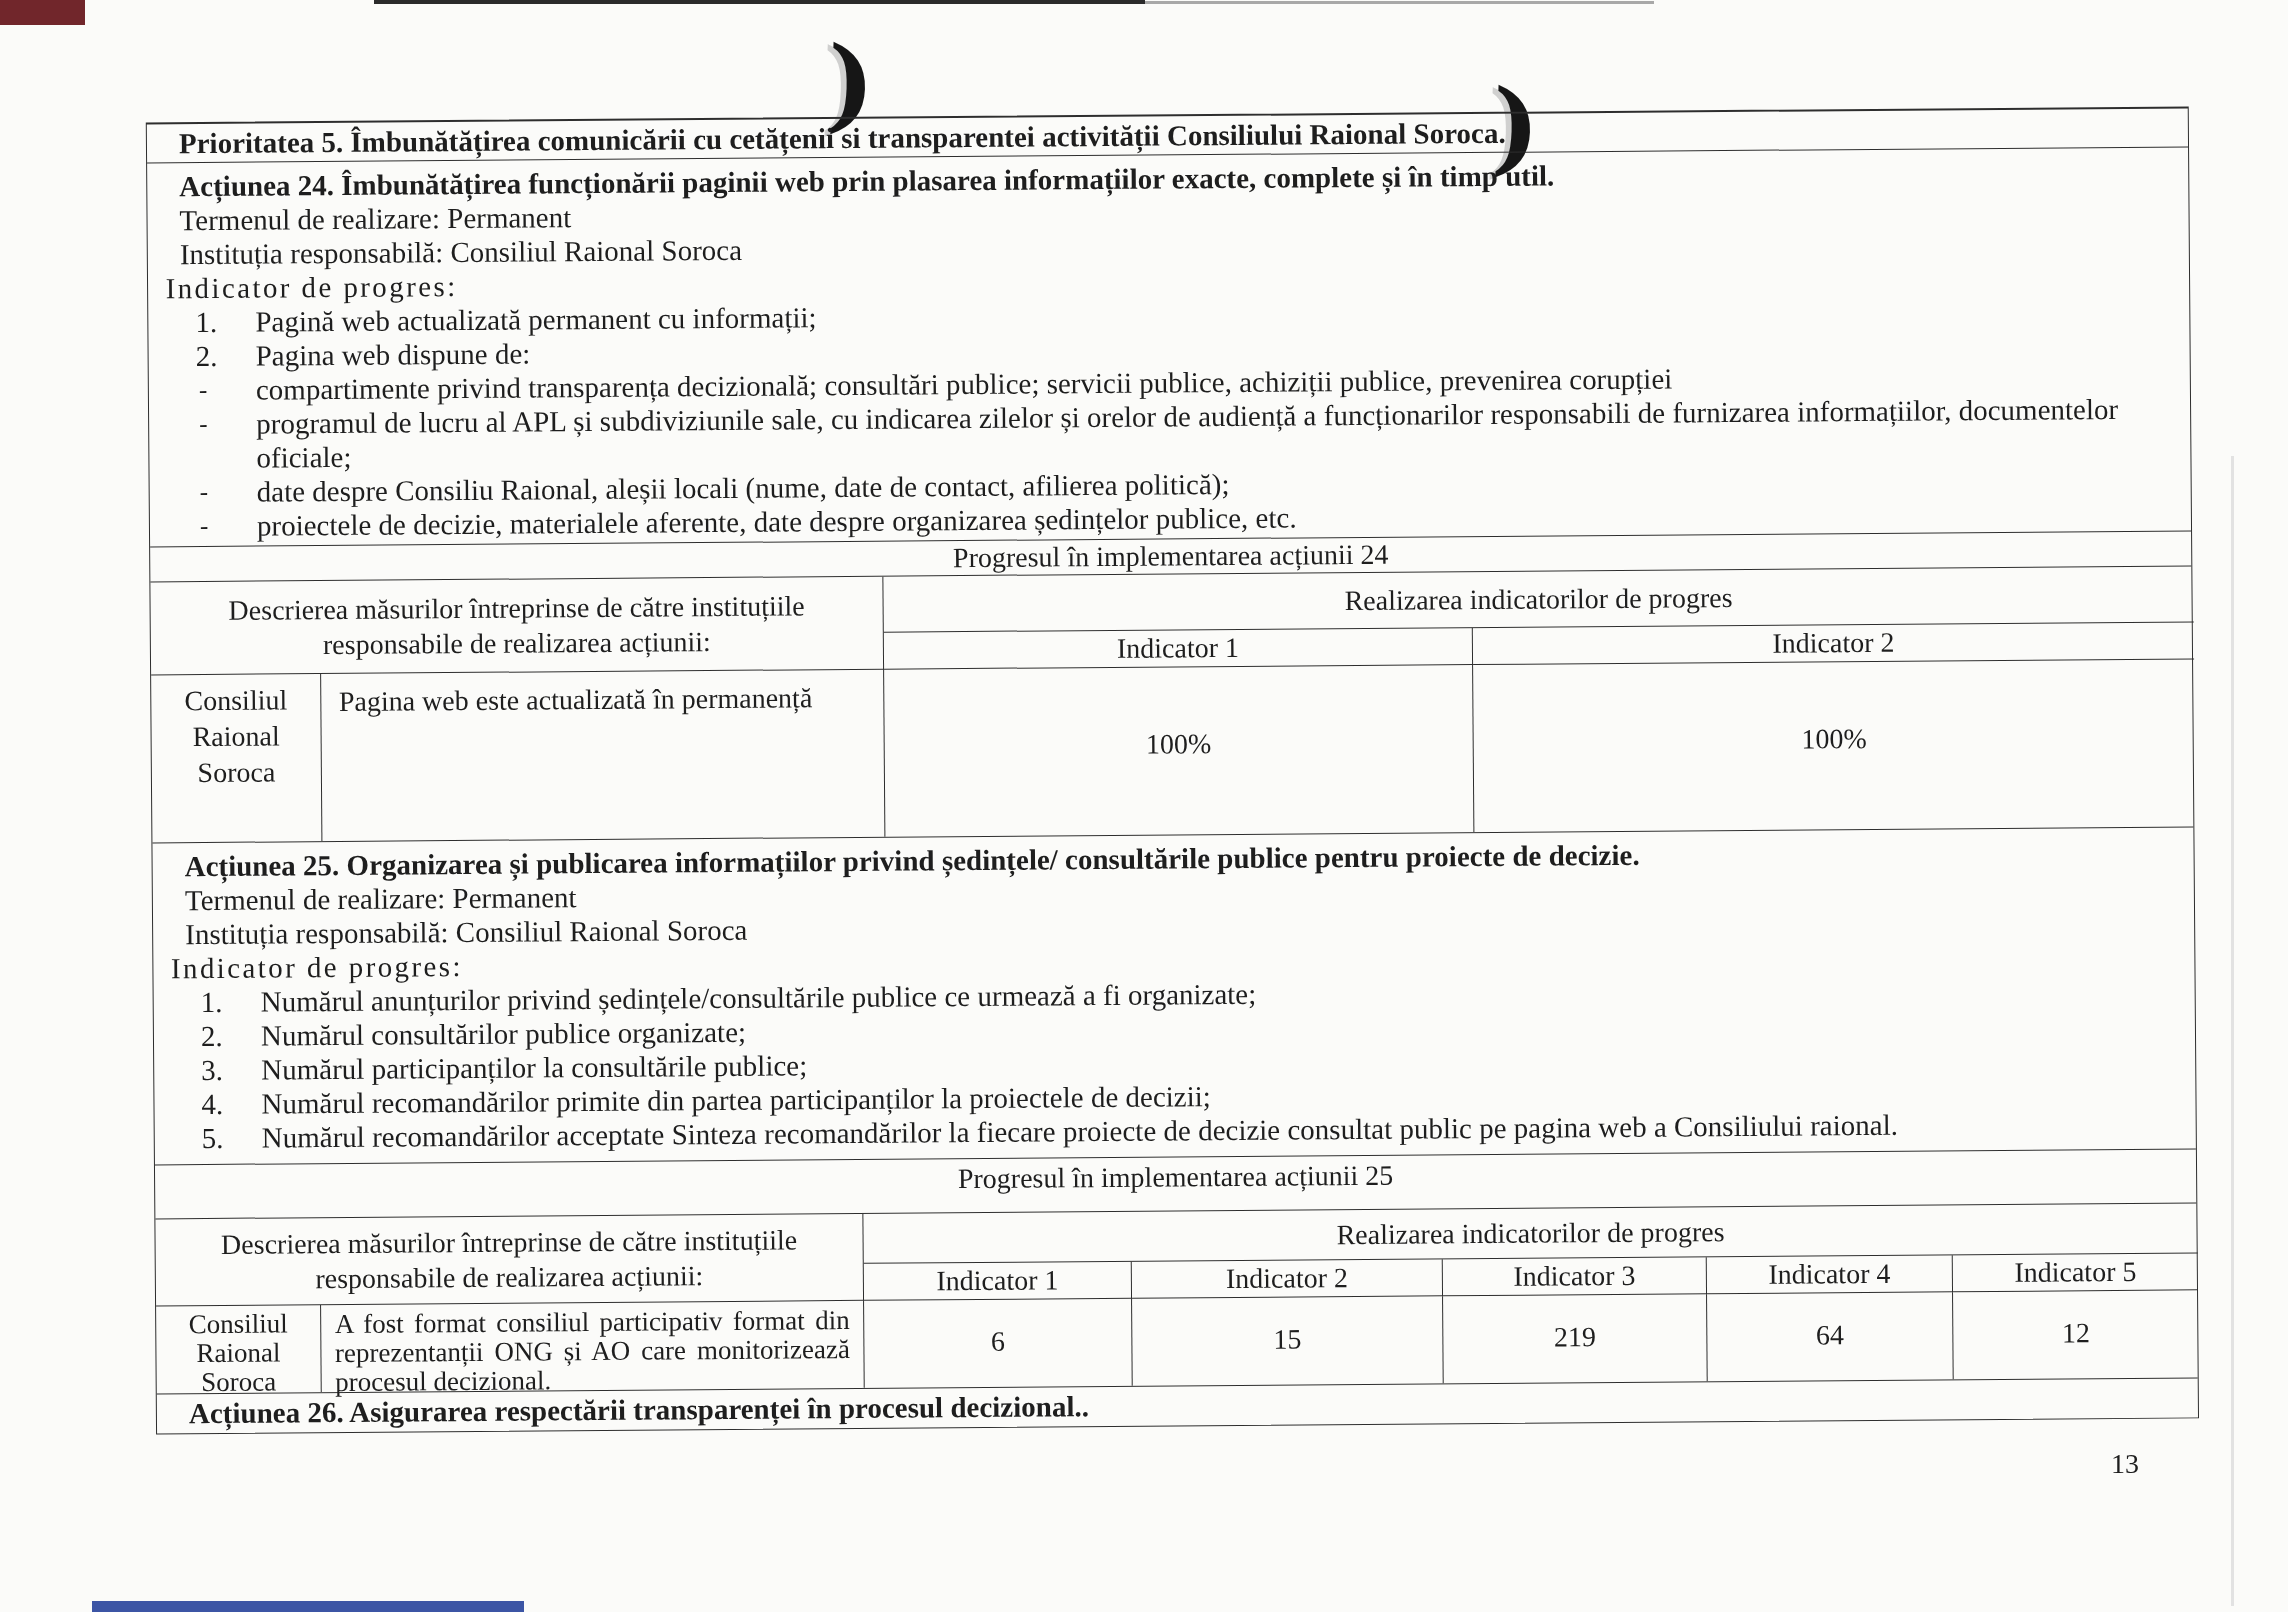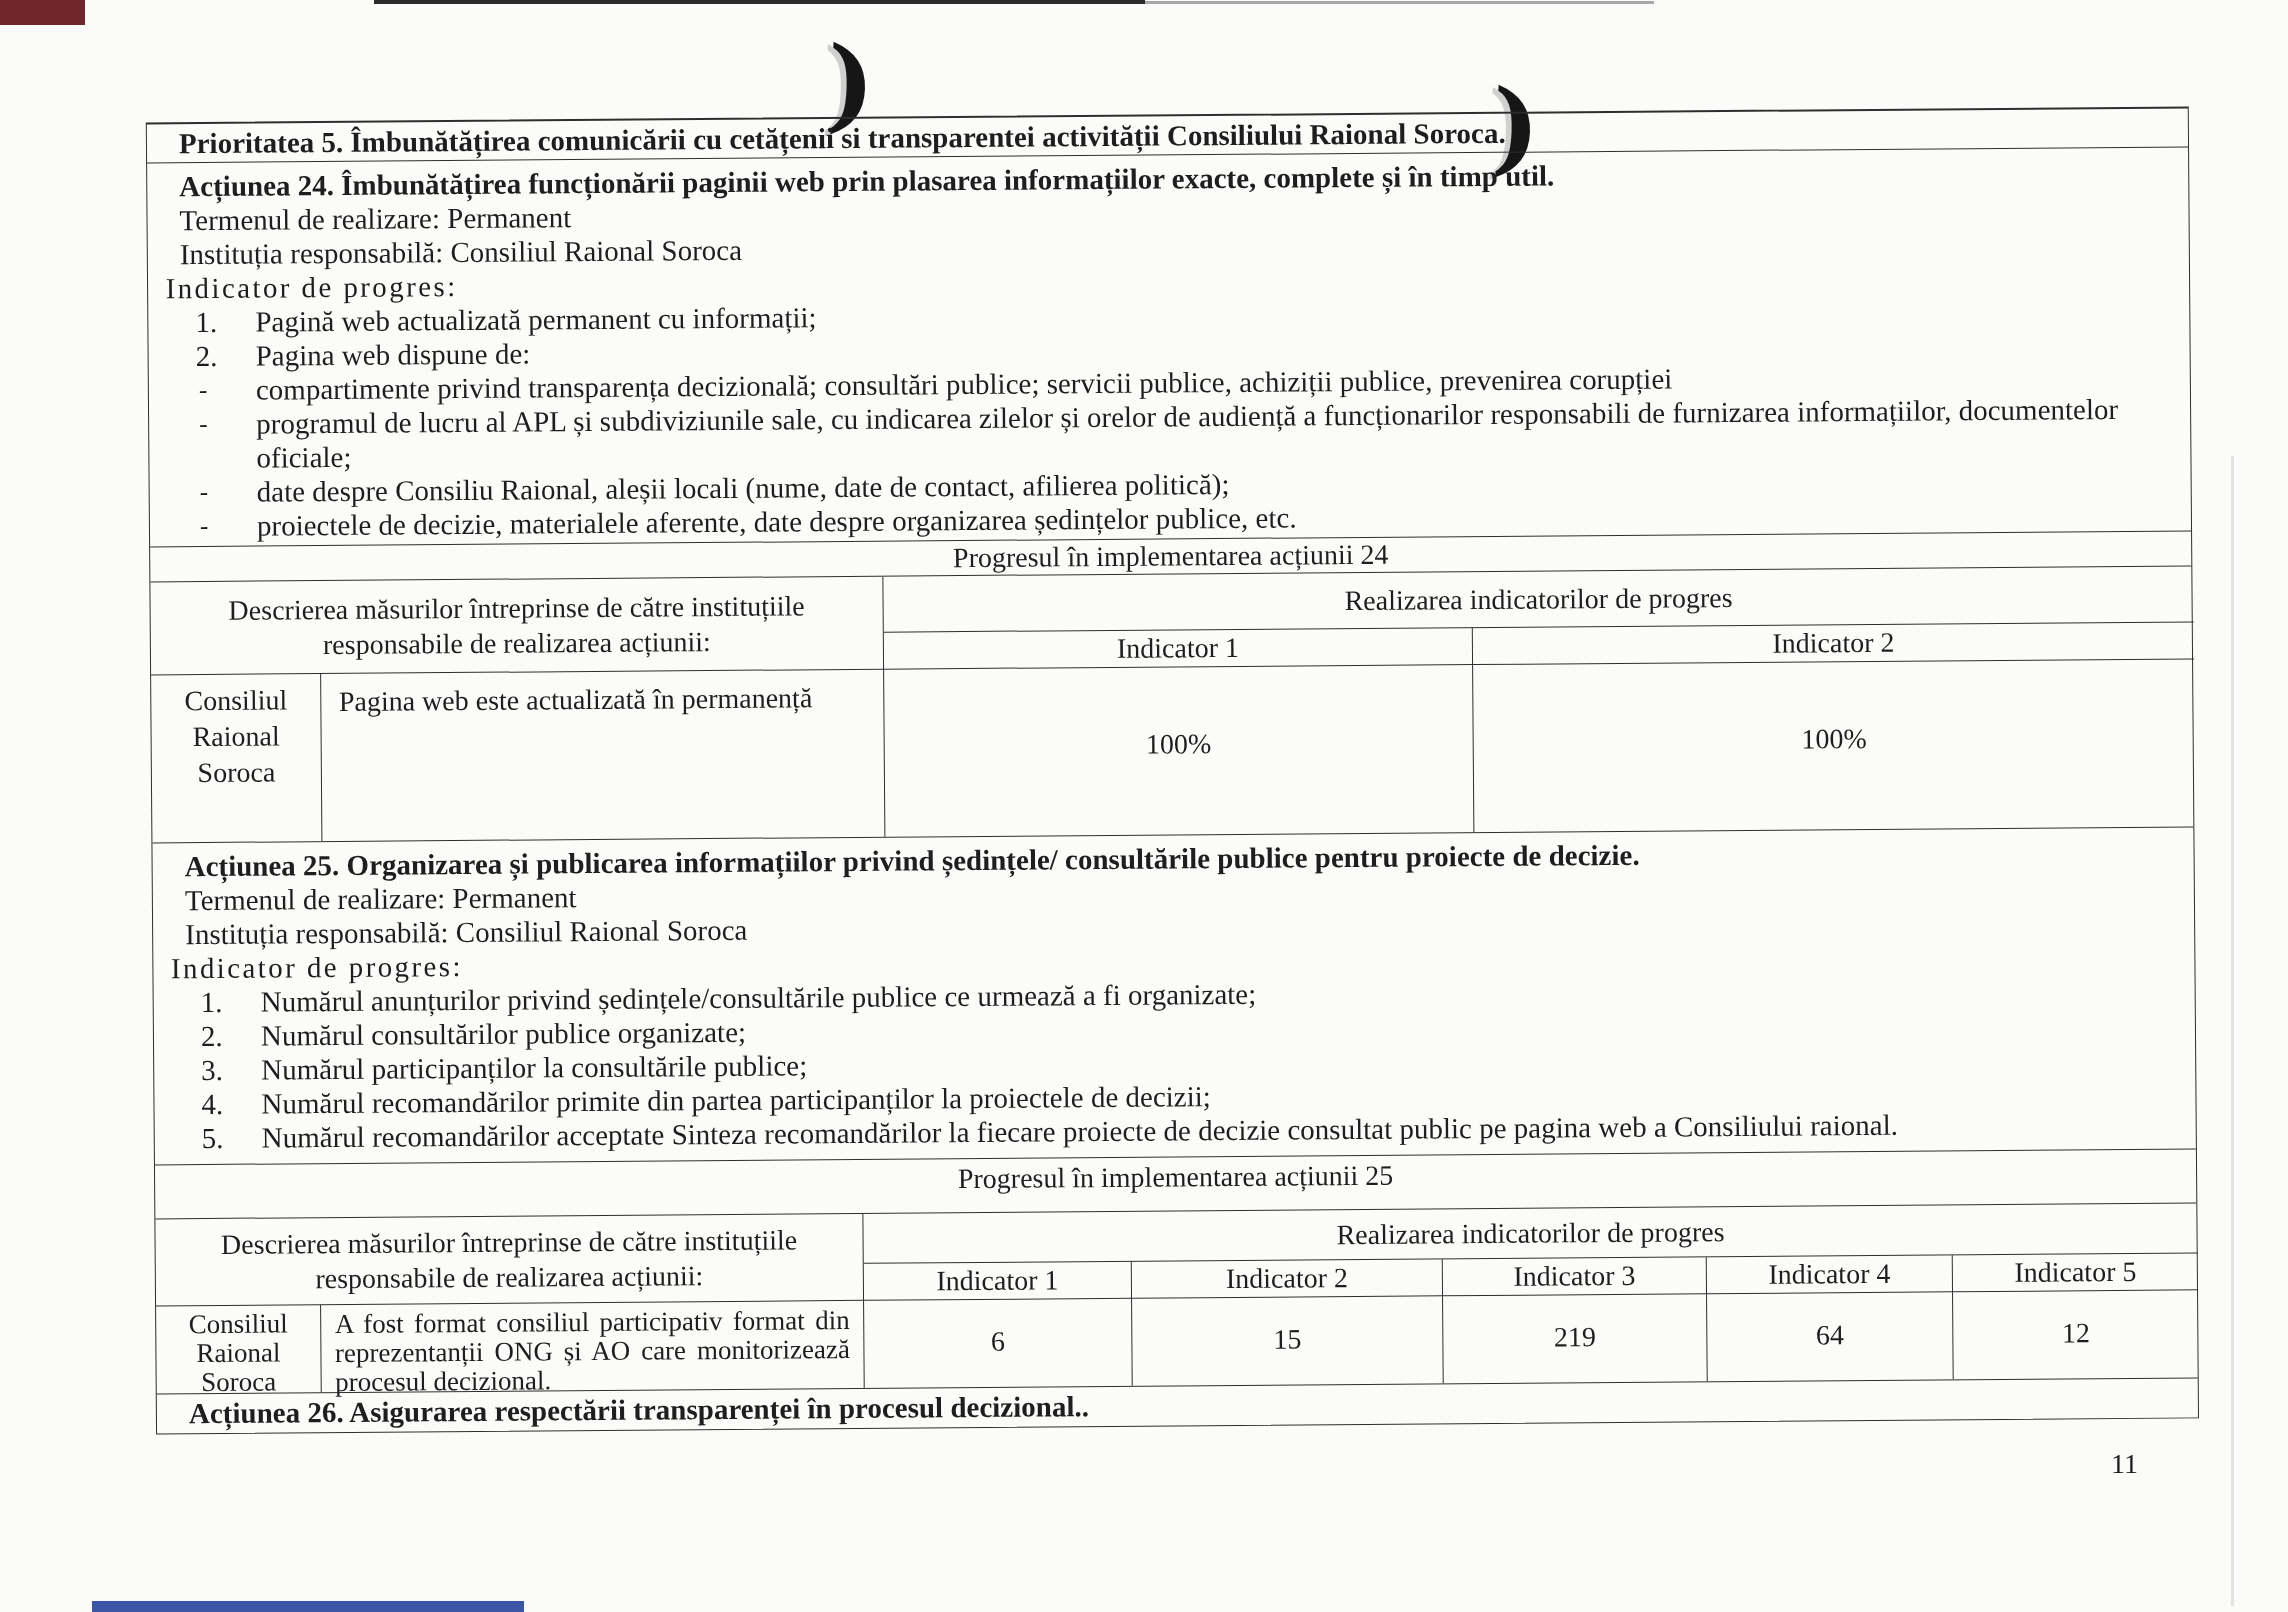--- a/index.html
+++ b/index.html
@@ -203,14 +203,14 @@
     <div class="cell br val-cell t25-v2">15</div>
     <div class="cell br val-cell t25-v3">219</div>
     <div class="cell br val-cell t25-v4">64</div>
     <div class="cell val-cell t25-v5">12</div>
   </div>
 
   <div class="sect row-a26 b">Acțiunea 26. Asigurarea respectării transparenței în procesul decizional..</div>
 
 </div>
 
-<div class="page-num">11</div>
+<div class="page-num">13</div>
 
 
 </body></html>

